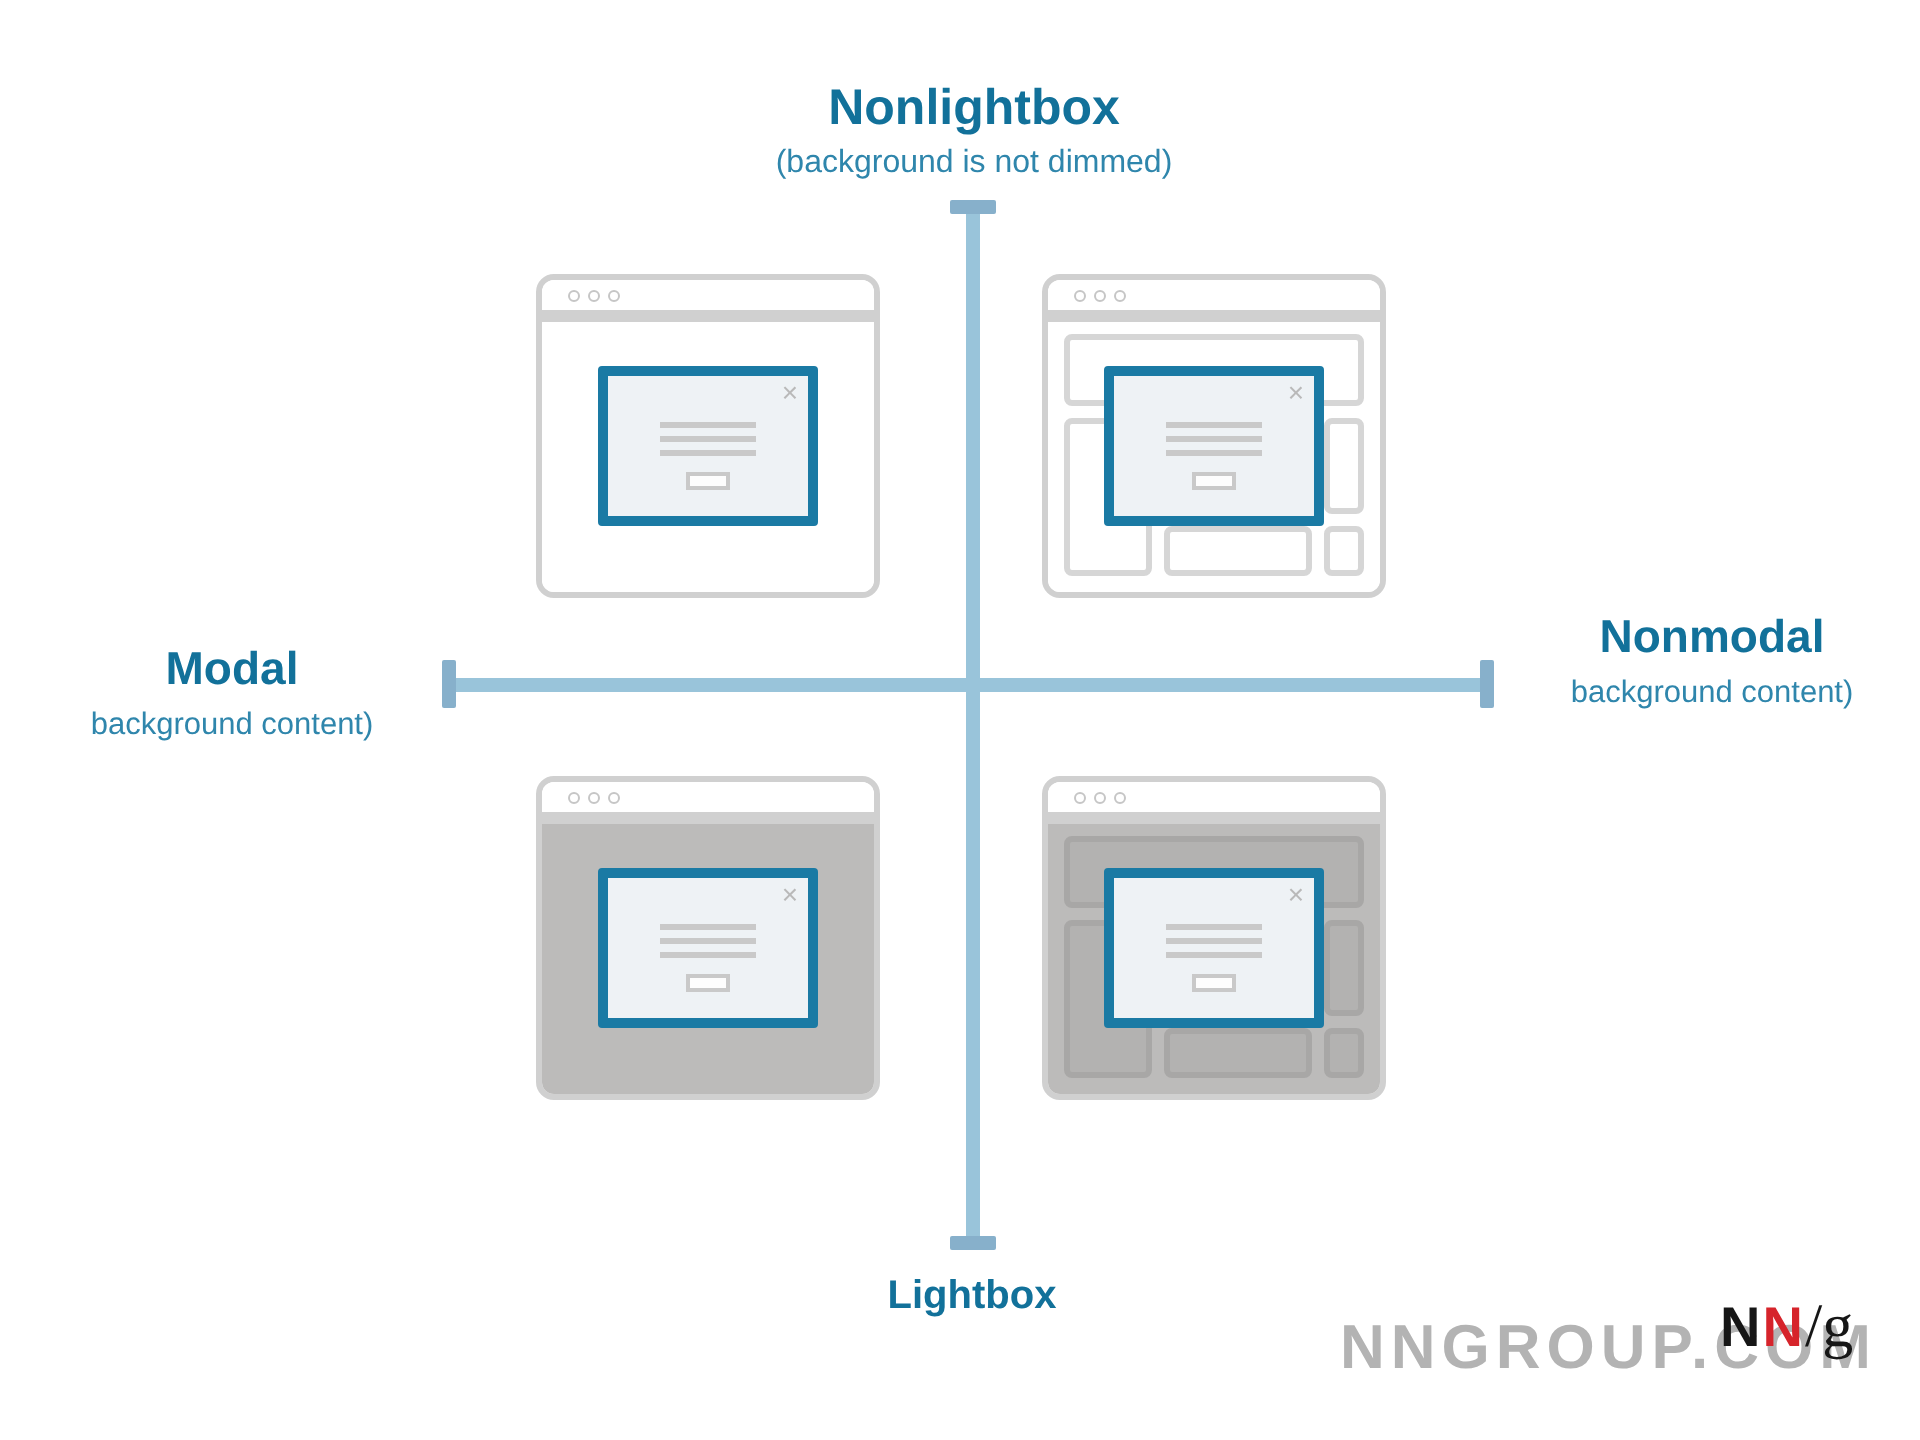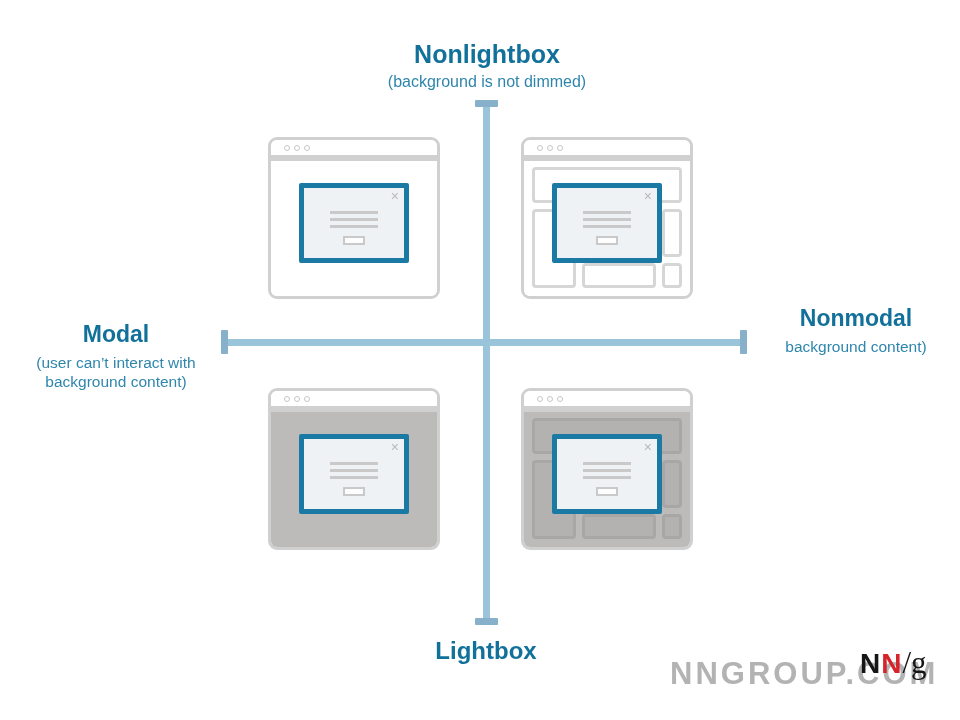--- a/index.html
+++ b/index.html
@@ -17,21 +17,21 @@
   #cap-left{left:221px;top:330px;width:7px;height:24px;}
   #cap-right{left:740px;top:330px;width:7px;height:24px;}
   
   .axis-label{position:absolute;text-align:center;transform:translateX(-50%);white-space:nowrap;}
   .axis-label .t{font-weight:bold;color:var(--heading);}
   .axis-label .s{color:var(--subheading);}
   #label-top{left:487px;top:40px;}
   #label-top .t{font-size:25px;}
   #label-top .s{font-size:16px;margin-top:4px;}
   #label-bottom{left:486px;top:637px;}
-  #label-bottom .t{font-size:24px;}
+  #label-bottom .t{font-size:20px;}
   #label-bottom .s{font-size:15.5px;margin-top:3px;}
   #label-left{left:116px;top:309px;margin-top:12px;}
   #label-right{left:856px;top:305px;}
   #label-left .t,#label-right .t{font-size:23px;}
   #label-left .s,#label-right .s{font-size:15.5px;line-height:19px;margin-top:5px;}
   
   .win{position:absolute;width:172px;height:162px;background:#fff;
        border:3px solid var(--win-border);border-radius:9px;box-sizing:border-box;}
   #win-tl{left:268px;top:137px;}
   #win-tr{left:521px;top:137px;}
@@ -84,21 +84,20 @@
   <div class="axis-label" id="label-top">
     <div class="t">Nonlightbox</div>
     <div class="s">(background is not dimmed)</div>
   </div>
   <div class="axis-label" id="label-bottom">
     <div class="t">Lightbox</div>
   </div>
   <div class="axis-label" id="label-left">
     <div class="t">Modal</div>
     <div class="s">
-      <div>(user can’t interact with</div>
       <div>background content)</div>
     </div>
   </div>
   <div class="axis-label" id="label-right">
     <div class="t">Nonmodal</div>
     <div class="s">
       <div>background content)</div>
     </div>
   </div>
 

